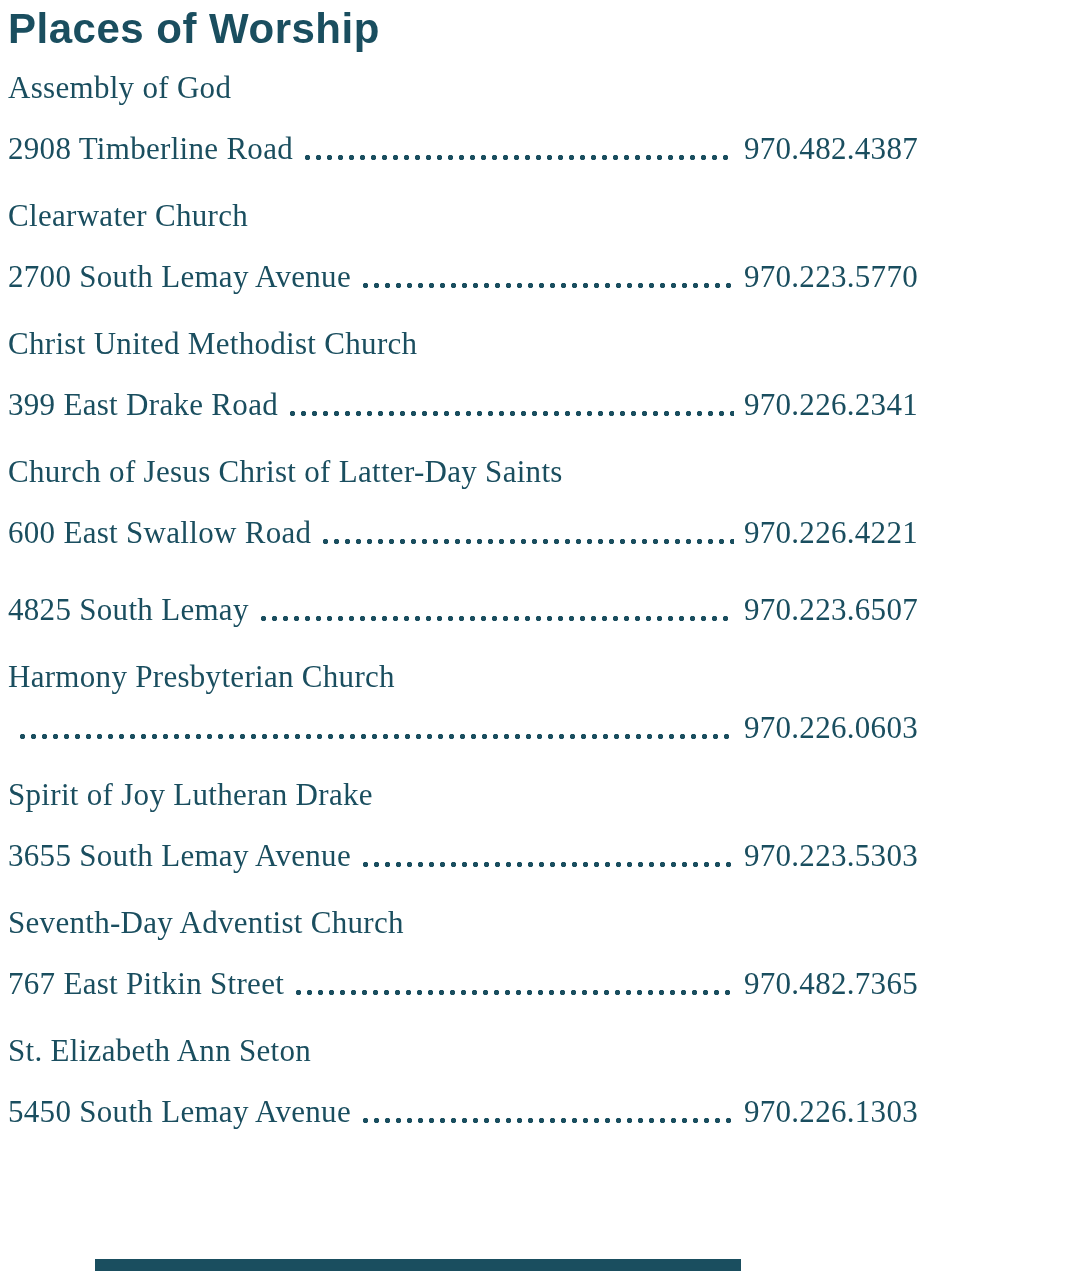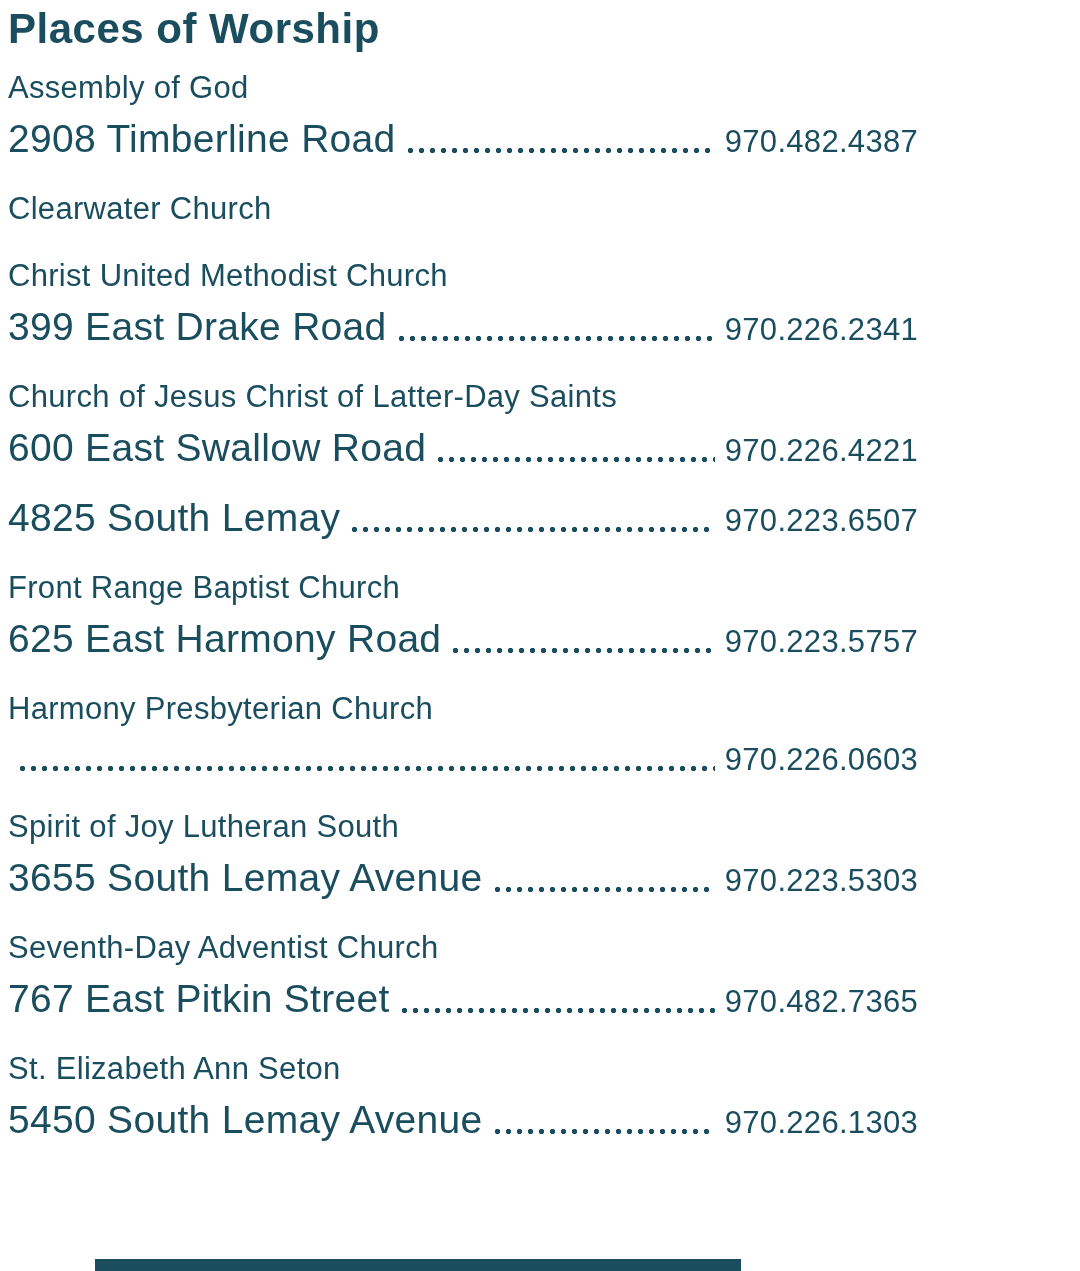--- a/index.html
+++ b/index.html
@@ -24,42 +24,43 @@
 
   .page-title {
     font-size: 42px;
     font-weight: 700;
     letter-spacing: 0.5px;
     line-height: 1.1;
     margin: 2px 0 16px 0;
     color: var(--ink);
   }
 
-  .entry { margin-bottom: 27px; }
+  .entry { margin-bottom: 27px; font-family: Liberation Serif, serif; }
 
   .entry-name {
     font-size: 31px;
     font-weight: 400;
     letter-spacing: 0.3px;
     line-height: 40px;
     color: var(--ink);
   }
 
   .addr-row {
     display: flex;
     align-items: baseline;
     line-height: 40px;
     margin-top: 11px;
   }
 
   .entry-address {
-    font-size: 39px;
+    font-size: 31px;
     letter-spacing: 0.3px;
     white-space: nowrap;
     color: var(--ink);
+    margin-top: 10px;
   }
 
   .dot-leader {
     flex: 1 1 auto;
     align-self: stretch;
     margin: 0 10px 0 9px;
     background-image: radial-gradient(circle, var(--ink) 2.4px, rgba(0,0,0,0) 3px);
     background-size: 11px 11px;
     background-repeat: repeat-x;
     background-position: left bottom 6px;
@@ -95,20 +96,25 @@
     <div class="entry-name">Assembly of God</div>
     <div class="addr-row">
       <span class="entry-address">2908 Timberline Road</span>
       <span class="dot-leader"></span>
       <span class="entry-phone">970.482.4387</span>
     </div>
   </div>
 
   <div class="entry">
     <div class="entry-name">Clearwater Church</div>
+    <div class="addr-row">
+      <span class="entry-address">2700 South Lemay Avenue</span>
+      <span class="dot-leader"></span>
+      <span class="entry-phone">970.223.5770</span>
+    </div>
   </div>
 
   <div class="entry">
     <div class="entry-name">Christ United Methodist Church</div>
     <div class="addr-row">
       <span class="entry-address">399 East Drake Road</span>
       <span class="dot-leader"></span>
       <span class="entry-phone">970.226.2341</span>
     </div>
   </div>
@@ -123,39 +129,31 @@
   </div>
 
   <div class="entry">
     <div class="addr-row">
       <span class="entry-address">4825 South Lemay</span>
       <span class="dot-leader"></span>
       <span class="entry-phone">970.223.6507</span>
     </div>
   </div>
 
-  <div class="entry">
-    <div class="entry-name">Front Range Baptist Church</div>
-    <div class="addr-row">
-      <span class="entry-address">625 East Harmony Road</span>
-      <span class="dot-leader"></span>
-      <span class="entry-phone">970.223.5757</span>
-    </div>
-  </div>
 
   <div class="entry">
     <div class="entry-name">Harmony Presbyterian Church</div>
     <div class="addr-row">
       <span class="dot-leader"></span>
       <span class="entry-phone">970.226.0603</span>
     </div>
   </div>
 
   <div class="entry">
-    <div class="entry-name">Spirit of Joy Lutheran South</div>
+    <div class="entry-name">Spirit of Joy Lutheran Drake</div>
     <div class="addr-row">
       <span class="entry-address">3655 South Lemay Avenue</span>
       <span class="dot-leader"></span>
       <span class="entry-phone">970.223.5303</span>
     </div>
   </div>
 
   <div class="entry">
     <div class="entry-name">Seventh-Day Adventist Church</div>
     <div class="addr-row">

